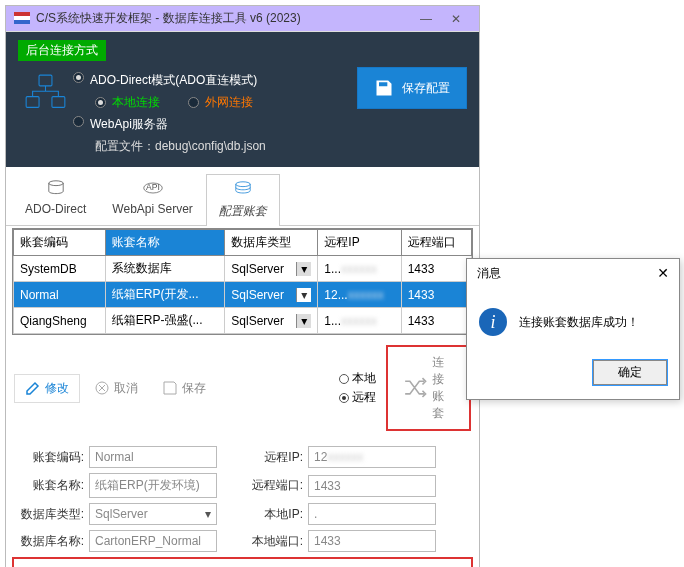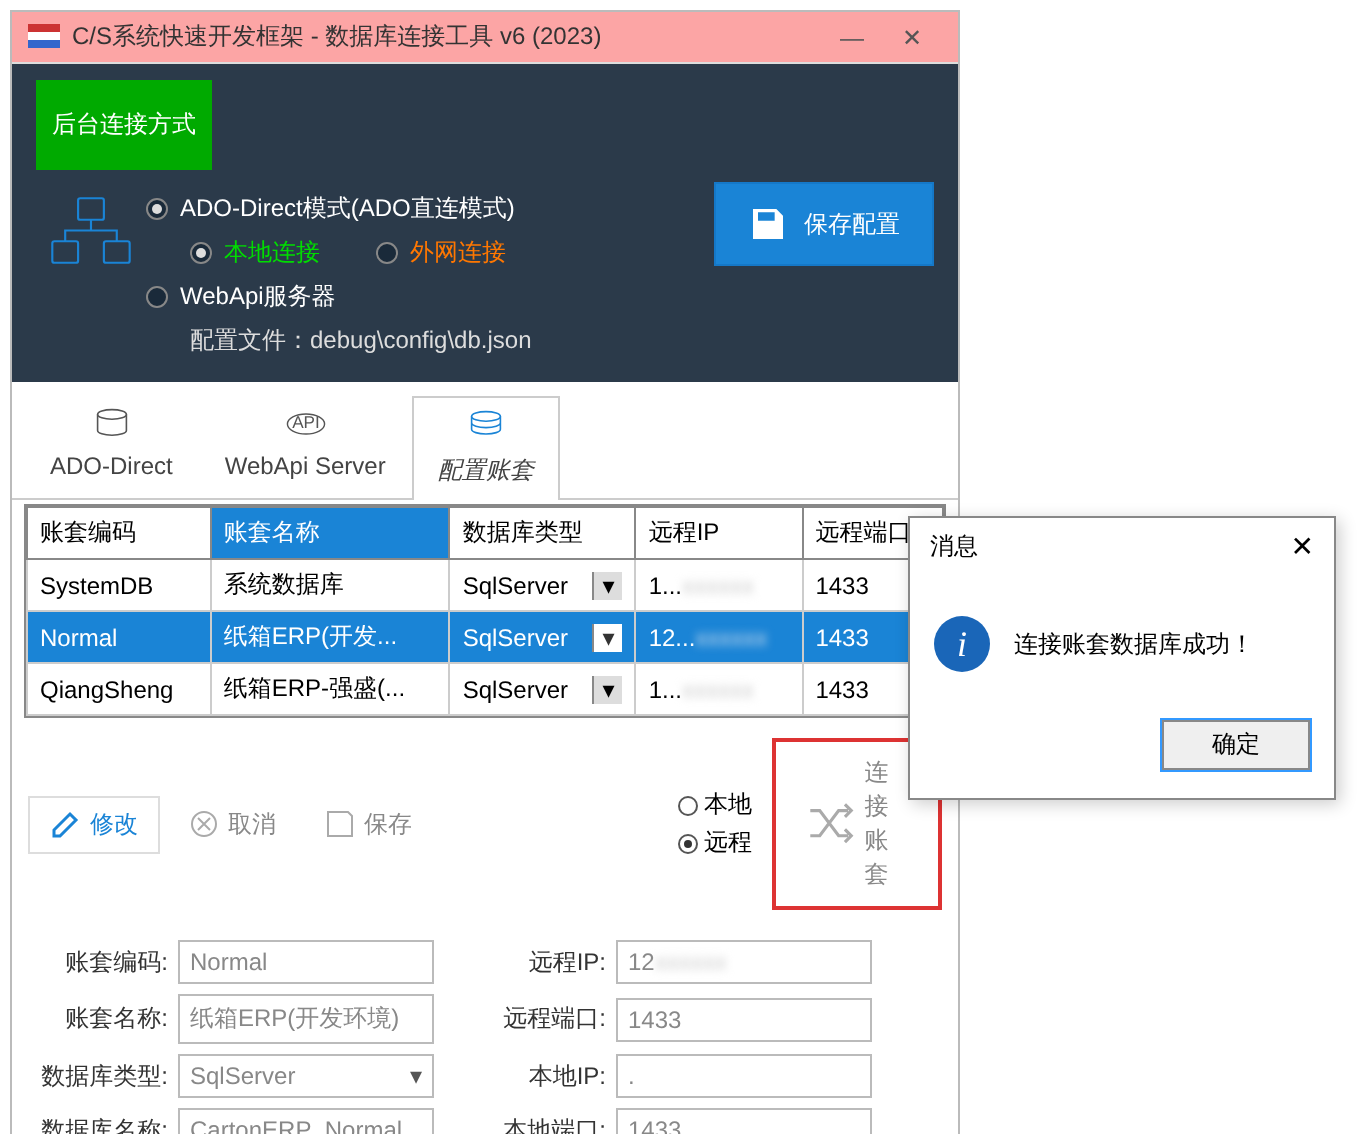--- a/index.html
+++ b/index.html
@@ -1,30 +1,30 @@
 <!DOCTYPE html>
 <html><head>
 <meta charset="utf-8">
 <style>
 * { box-sizing: border-box; font-family: "Microsoft YaHei", Arial, sans-serif; font-size: 12px; }
 body { margin: 0; background: #fff; width: 684px; height: 567px; position: relative; }
 .window { position: absolute; left: 5px; top: 5px; width: 475px; border: 1px solid #bbb; background: #fff; }
-.titlebar { background: #fca5a5; padding: 4px 8px; display: flex; align-items: center; border-bottom: 1px solid #ddd; }
+.titlebar { background: #c4b5fd; padding: 4px 8px; display: flex; align-items: center; border-bottom: 1px solid #ddd; }
 .app-icon { width: 16px; height: 14px; margin-right: 6px; display: inline-flex; flex-direction: column; }
 .app-icon div { height: 4px; }
 .title-text { flex: 1; color: #333; }
 .win-btn { width: 30px; text-align: center; color: #555; cursor: default; }
 
 .header-dark { background: #2b3a4a; padding: 8px 12px 12px; color: #fff; }
-.badge-green { background: #0a0; color: #fff; padding: 14px 8px; display: inline-block; margin-bottom: 6px; }
+.badge-green { background: #0a0; color: #fff; padding: 2px 8px; display: inline-block; margin-bottom: 6px; }
 .conn-row { display: flex; align-items: flex-start; }
 .net-icon { width: 55px; padding: 6px; }
 .net-icon svg { stroke: #1a84d6; fill: none; }
 .opts { flex: 1; }
-.radio-row { margin: 5px 0; display: flex; align-items: center; }
+.radio-row { margin: 5px 0; display: flex; }
 .radio-row.sub { margin-left: 22px; }
 .radio { width: 11px; height: 11px; border: 1px solid #888; border-radius: 50%; margin-right: 6px; background: #1a2a3a; }
 .radio.on::after { content: ''; display: block; width: 5px; height: 5px; background: #ddd; border-radius: 50%; margin: 2px; }
 .orange { color: #ff7700; }
 .green { color: #0d0; }
 .cfg-line { margin-left: 22px; margin-top: 3px; color: #ddd; }
 .save-btn { background: #1a84d6; border: 1px solid #1578c8; color: #fff; padding: 10px 16px; display: flex; align-items: center; gap: 8px; margin-left: auto; }
 .save-btn svg { width: 20px; height: 20px; fill: #fff; }
 
 .tabs { display: flex; border-bottom: 1px solid #ccc; padding: 6px 6px 0; }
@@ -50,21 +50,21 @@
 .radio-sm.on::after { content: ''; display: block; width: 4px; height: 4px; background: #333; border-radius: 50%; margin: 2px; }
 .conn-btn { border: 2px solid #d33; padding: 7px 14px; display: flex; align-items: center; gap: 5px; color: #888; margin-left: 6px; }
 
 .form { padding: 4px 10px 12px; }
 .form-row { display: flex; margin: 5px 0; align-items: center; }
 .lbl { width: 68px; text-align: right; margin-right: 5px; color: #333; }
 .inp { border: 1px solid #bbb; padding: 3px 5px; width: 128px; background: #fff; color: #888; }
 .col2 { margin-left: 18px; }
 .redbox { border: 2px solid #d33; padding: 3px 0; margin: 2px -4px; }
 
-.dialog { position: absolute; left: 454px; top: 258px; width: 214px; background: #fff; border: 1px solid #888; box-shadow: 2px 2px 8px rgba(0,0,0,0.2); }
+.dialog { position: absolute; left: 466px; top: 258px; width: 214px; background: #fff; border: 1px solid #888; box-shadow: 2px 2px 8px rgba(0,0,0,0.2); }
 .dlg-title { padding: 6px 10px; display: flex; }
 .dlg-close { margin-left: auto; font-size: 14px; }
 .dlg-body { padding: 20px 12px 16px; display: flex; align-items: center; gap: 12px; }
 .info-icon { width: 28px; height: 28px; border-radius: 50%; background: #1a66b8; color: #fff; display: flex; align-items: center; justify-content: center; font-size: 18px; font-style: italic; font-family: Georgia, serif; }
 .dlg-footer { padding: 8px 12px 14px; text-align: right; }
 .dlg-ok { border: 1px solid #888; box-shadow: 0 0 0 1px #3399ff; padding: 3px 24px; background: #efefef; }
 .blur { color: #ccc; filter: blur(2px); }
 </style>
 </head>
 <body>

